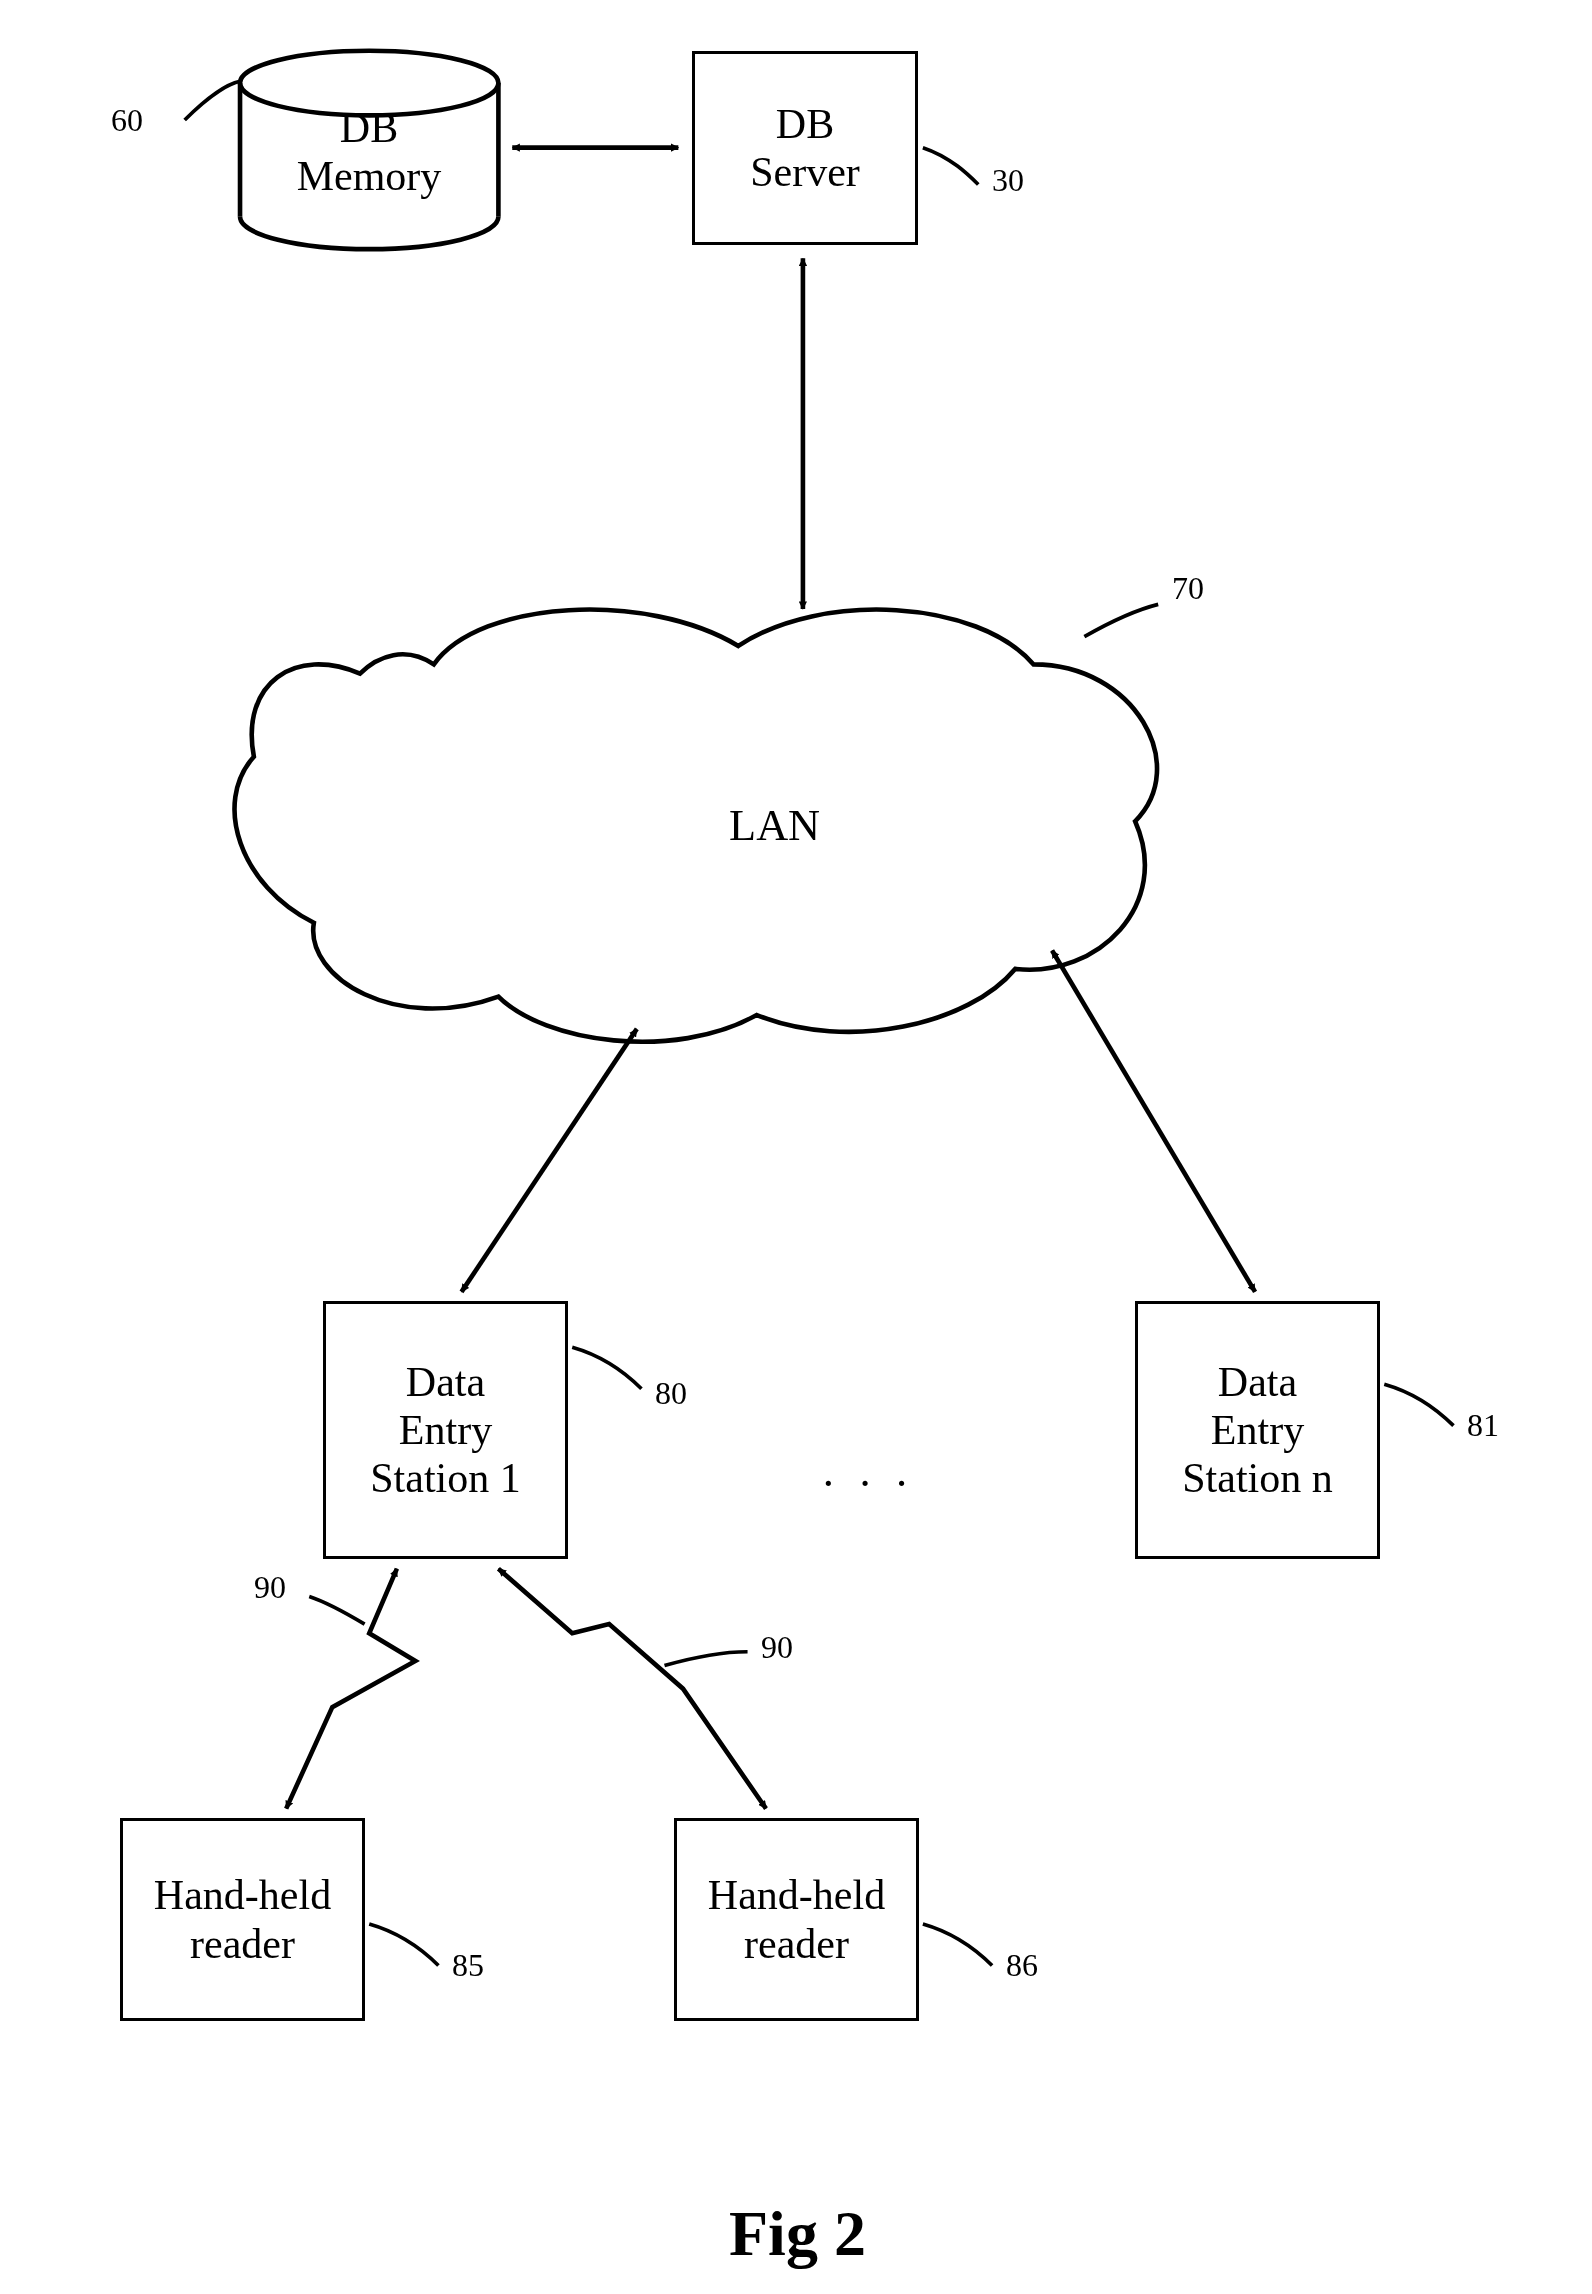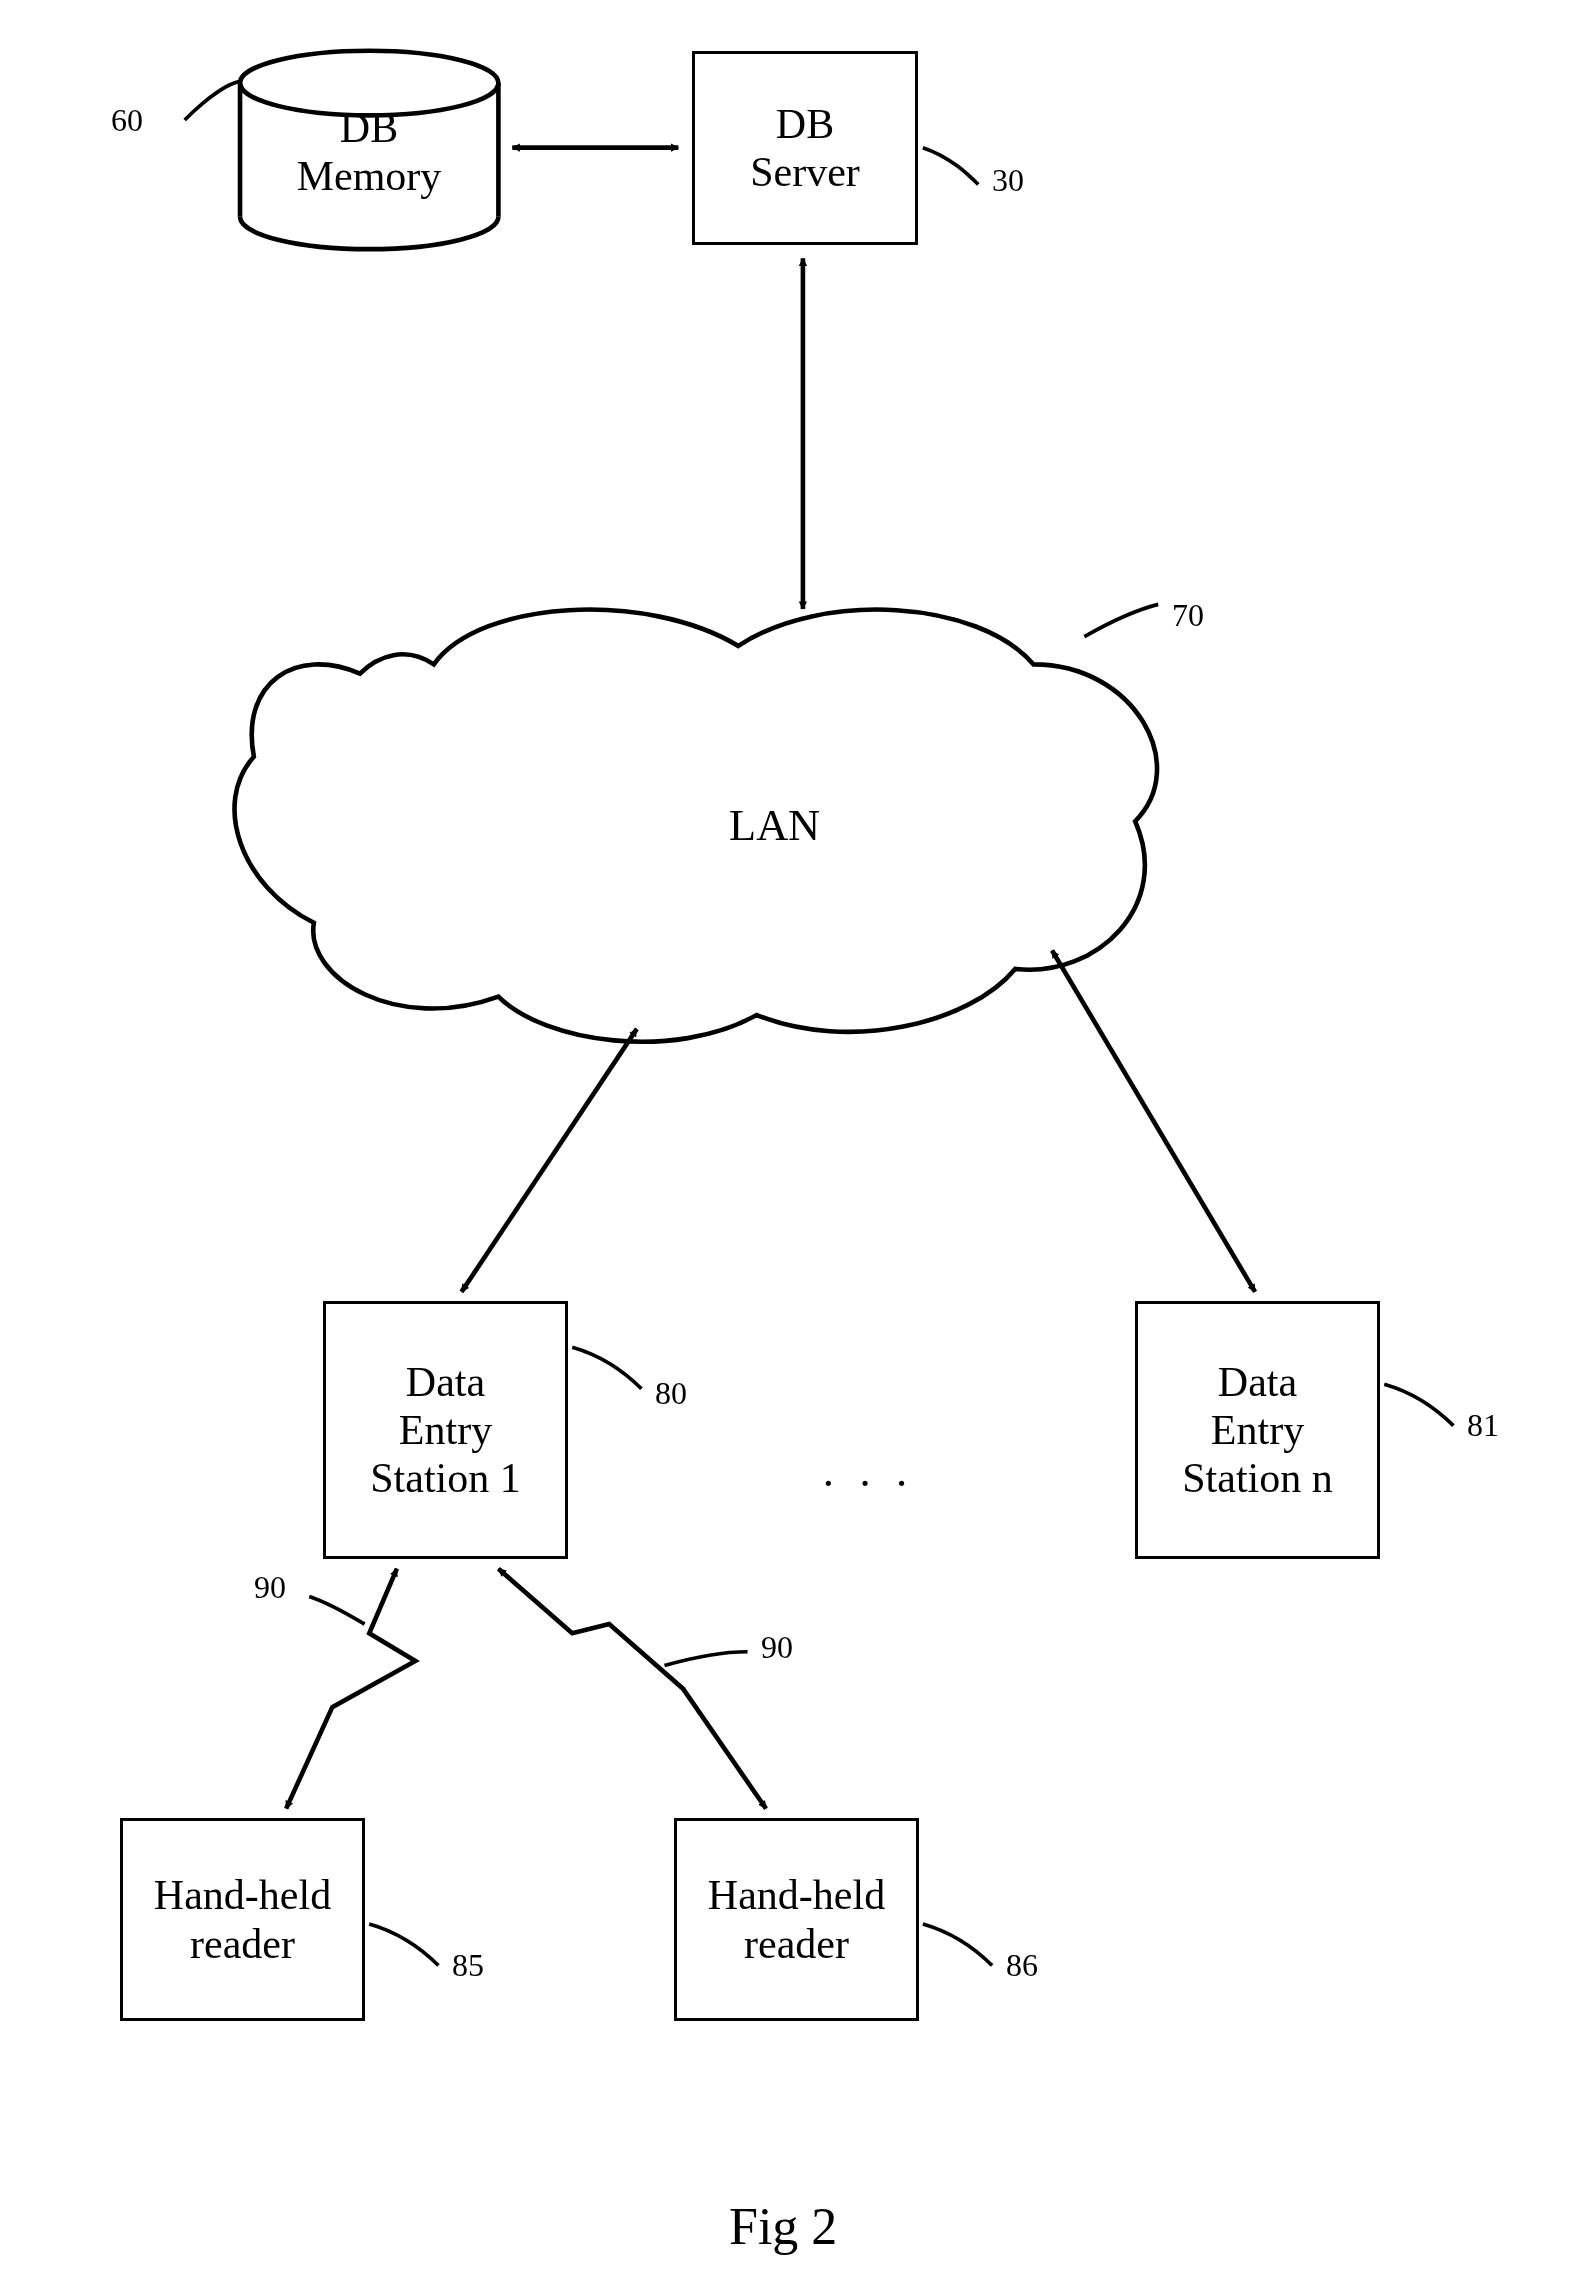--- a/index.html
+++ b/index.html
@@ -28,22 +28,22 @@
     line-height: 1.15;
     box-sizing: border-box;
     padding: 5.5px 9.2px;
   }
   .reflabel {
     position: absolute;
     font-size: 32px;
   }
   .caption {
     position: absolute;
-    font-size: 52px;
-    font-weight: normal;
+    font-size: 64px;
+    font-weight: bold;
   }
   .ellipsis {
     position: absolute;
     font-size: 44px;
   }
   svg.overlay {
     position: absolute;
     left: 0; top: 0;
     width: 1592px;
     height: 2294px;
@@ -146,21 +146,21 @@
 reader</span>
   </div>
 
   <div class="node" style="left:674px; top:1818px; width:245px; height:203px;">
     <span style="white-space:pre-line;">Hand-held
 reader</span>
   </div>
 
   <div class="reflabel" style="left:111px; top:102px;">60</div>
   <div class="reflabel" style="left:992px; top:162px;">30</div>
-  <div class="reflabel" style="left:1172px; top:597px;">70</div>
+  <div class="reflabel" style="left:1172px; top:570px;">70</div>
   <div class="reflabel" style="left:655px; top:1375px;">80</div>
   <div class="reflabel" style="left:1467px; top:1407px;text-align:center;">81</div>
   <div class="reflabel" style="left:254px; top:1569px;">90</div>
   <div class="reflabel" style="left:761px; top:1629px;">90</div>
   <div class="reflabel" style="left:452px; top:1947px;">85</div>
   <div class="reflabel" style="left:1006px; top:1947px;">86</div>
 
   <div class="ellipsis" style="left:821px; top:1458px; letter-spacing:5.5px;">· · ·</div>
 
   <div class="caption" style="left:729px; top:2197px;">Fig 2</div>

